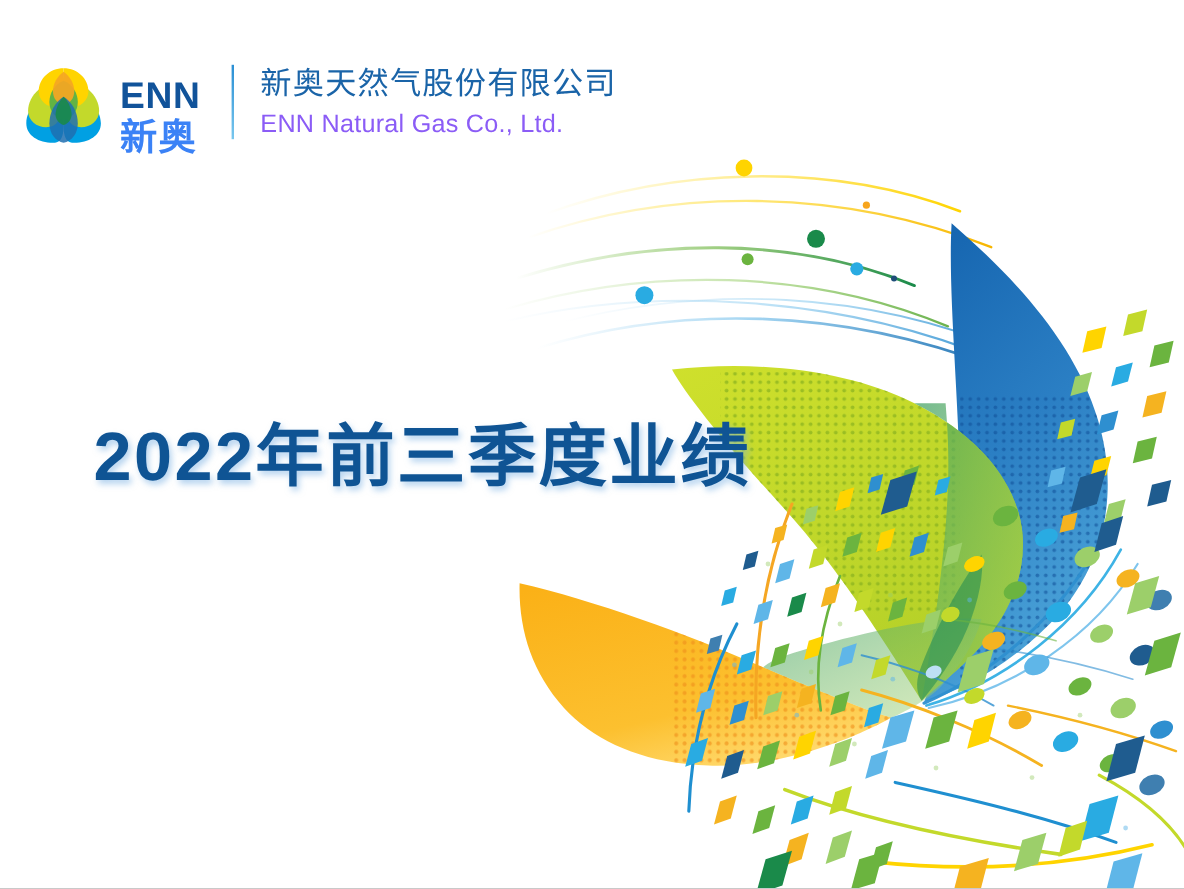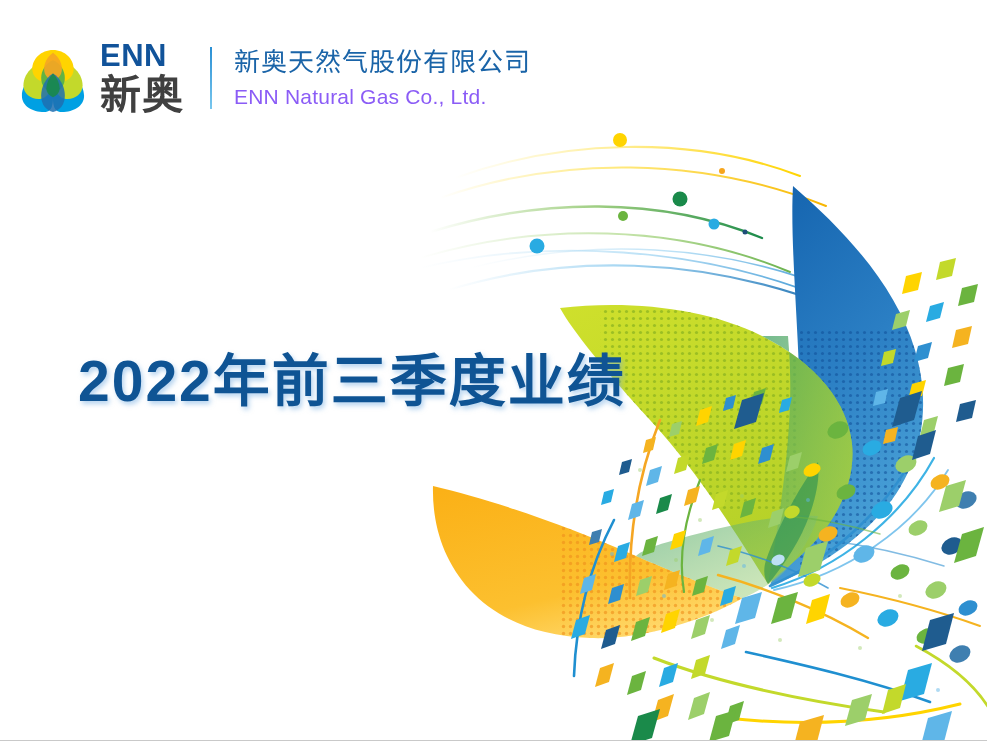--- a/index.html
+++ b/index.html
@@ -53,25 +53,26 @@
     display: flex;
     flex-direction: column;
     justify-content: center;
     line-height: 1;
   }
   .logo-word-en {
     font-size: 31px;
     font-weight: bold;
     color: #11539a;
     letter-spacing: 0.5px;
+    margin-top: 24px;
   }
   .logo-word-cn {
-    font-size: 41px;
+    font-size: 31px;
     font-weight: bold;
-    color: #404040;
+    color: #3b82f6;
     margin-top: 4px;
     letter-spacing: 1px;
   }
 
   .divider {
     width: 2px;
     height: 62px;
     margin: 0 22px 0 26px;
     background: linear-gradient(to bottom, #2a8fd4, #79c7ee);
     flex: 0 0 auto;

